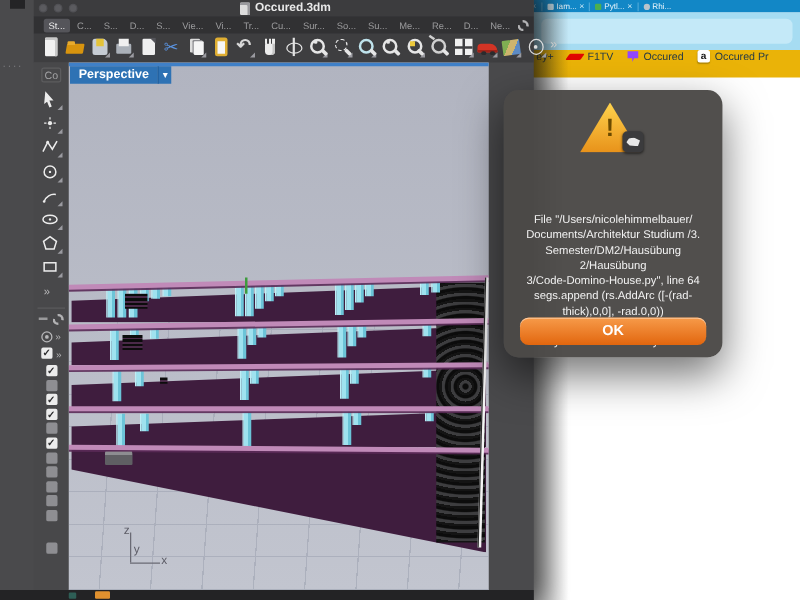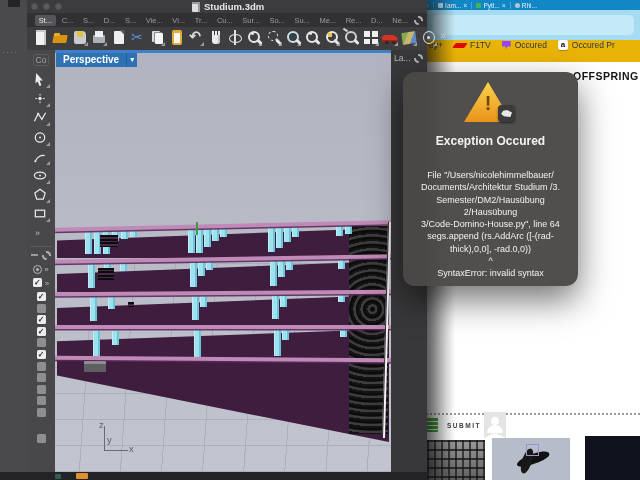--- a/index.html
+++ b/index.html
@@ -242,49 +242,32 @@
         </span>
         <span class="bm">
           <span class="bmi twitch"></span>
           <span>Occured</span>
         </span>
         <span class="bm">
           <span class="bmi amazon">a</span>
           <span>Occured Pr</span>
         </span>
       </div>
-    <div id="page">
-      <div id="pageheading">OFFSPRING</div>
-      <div id="pagesep"></div>
-      <div id="greenlogo"></div>
-      <div id="submit">SUBMIT</div>
-      <div id="ribbon">
-        <span class="head"></span>
-        <span class="body"></span>
-      </div>
-      <div id="thumb1" class="thumb"></div>
-      <div id="thumb2" class="thumb">
-        <span class="bird1"></span>
-        <span class="bird2"></span>
-        <span class="selrect"></span>
-      </div>
-      <div id="thumb3" class="thumb"></div>
-    </div>
     <div id="pageshadow"></div>
   </div>
 
   <div id="rhino">
     <div id="topnotch"></div>
     <div id="titlebar">
       <span class="tl" style="left:4px"></span>
       <span class="tl" style="left:16px"></span>
       <span class="tl" style="left:28px"></span>
     </div>
     <div id="docicon"></div>
-    <div id="wintitle">Studium.3dm</div>
+    <div id="wintitle">Occured.3dm</div>
     <div id="menubar">
         <span class="mtab active">St...</span>
         <span class="mtab">C...</span>
         <span class="mtab">S...</span>
         <span class="mtab">D...</span>
         <span class="mtab">S...</span>
         <span class="mtab">Vie...</span>
         <span class="mtab">Vi...</span>
         <span class="mtab">Tr...</span>
         <span class="mtab">Cu...</span>
@@ -410,40 +393,34 @@
         <span class="yl">y</span>
         <span class="xl">x</span>
       </div>
       <div id="vpborder"></div>
       <div id="vplabel">
         <span class="name">Perspective</span>
         <span class="caret"></span>
       </div>
     </div>
 
-    <div id="rsidebar">
-      <div class="hdr">
-        <span>La...</span>
-        <span class="gear"></span>
-      </div>
-    </div>
 
     <div id="statusbar">
       <span class="sw1"></span>
       <span class="sw2"></span>
     </div>
   </div>
 
   <div id="dialog">
     <div id="dtri"></div>
     <div id="dbadge"></div>
-    <div id="dtitle">Exception Occured</div>
     <div id="ddetail">File "/Users/nicolehimmelbauer/
 Documents/Architektur Studium /3.
 Semester/DM2/Hausübung 2/Hausübung
 3/Code-Domino-House.py", line 64
 segs.append (rs.AddArc ([-(rad-
 thick),0,0], -rad.0,0))
 ^
 SyntaxError: invalid syntax</div>
+    <button id="dok">OK</button>
   </div>
 
 </div>
 
 </body></html>

